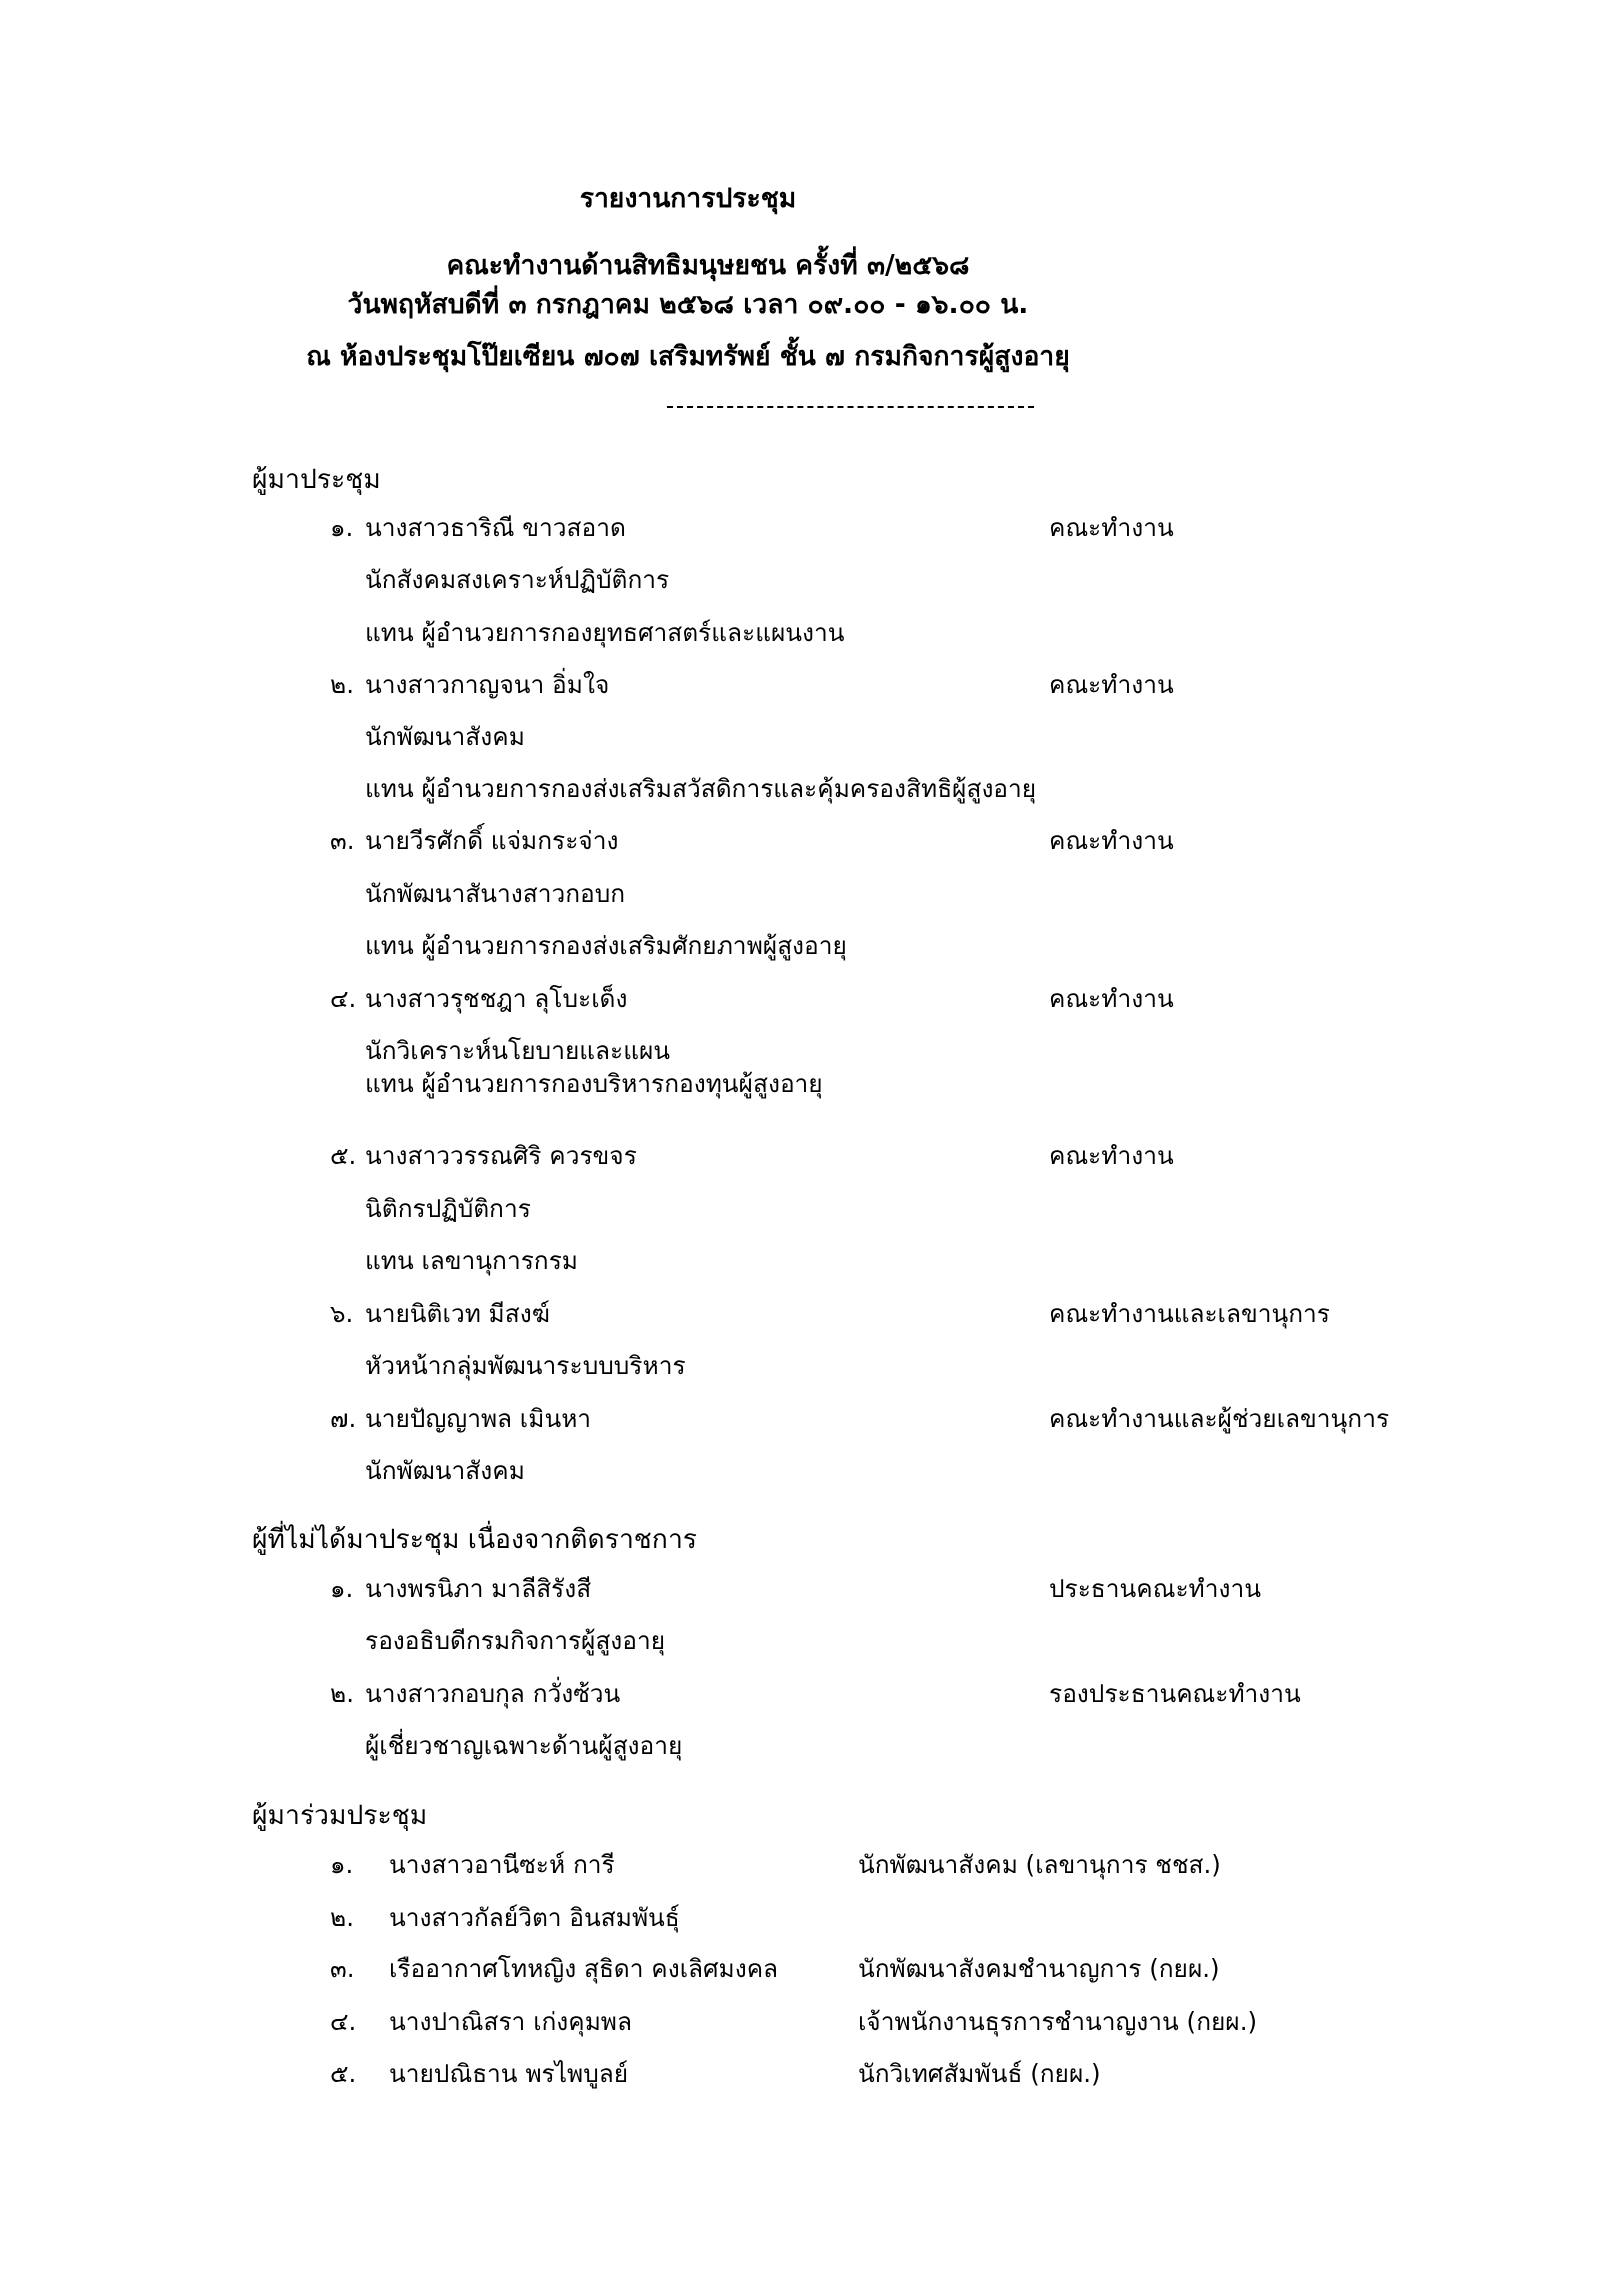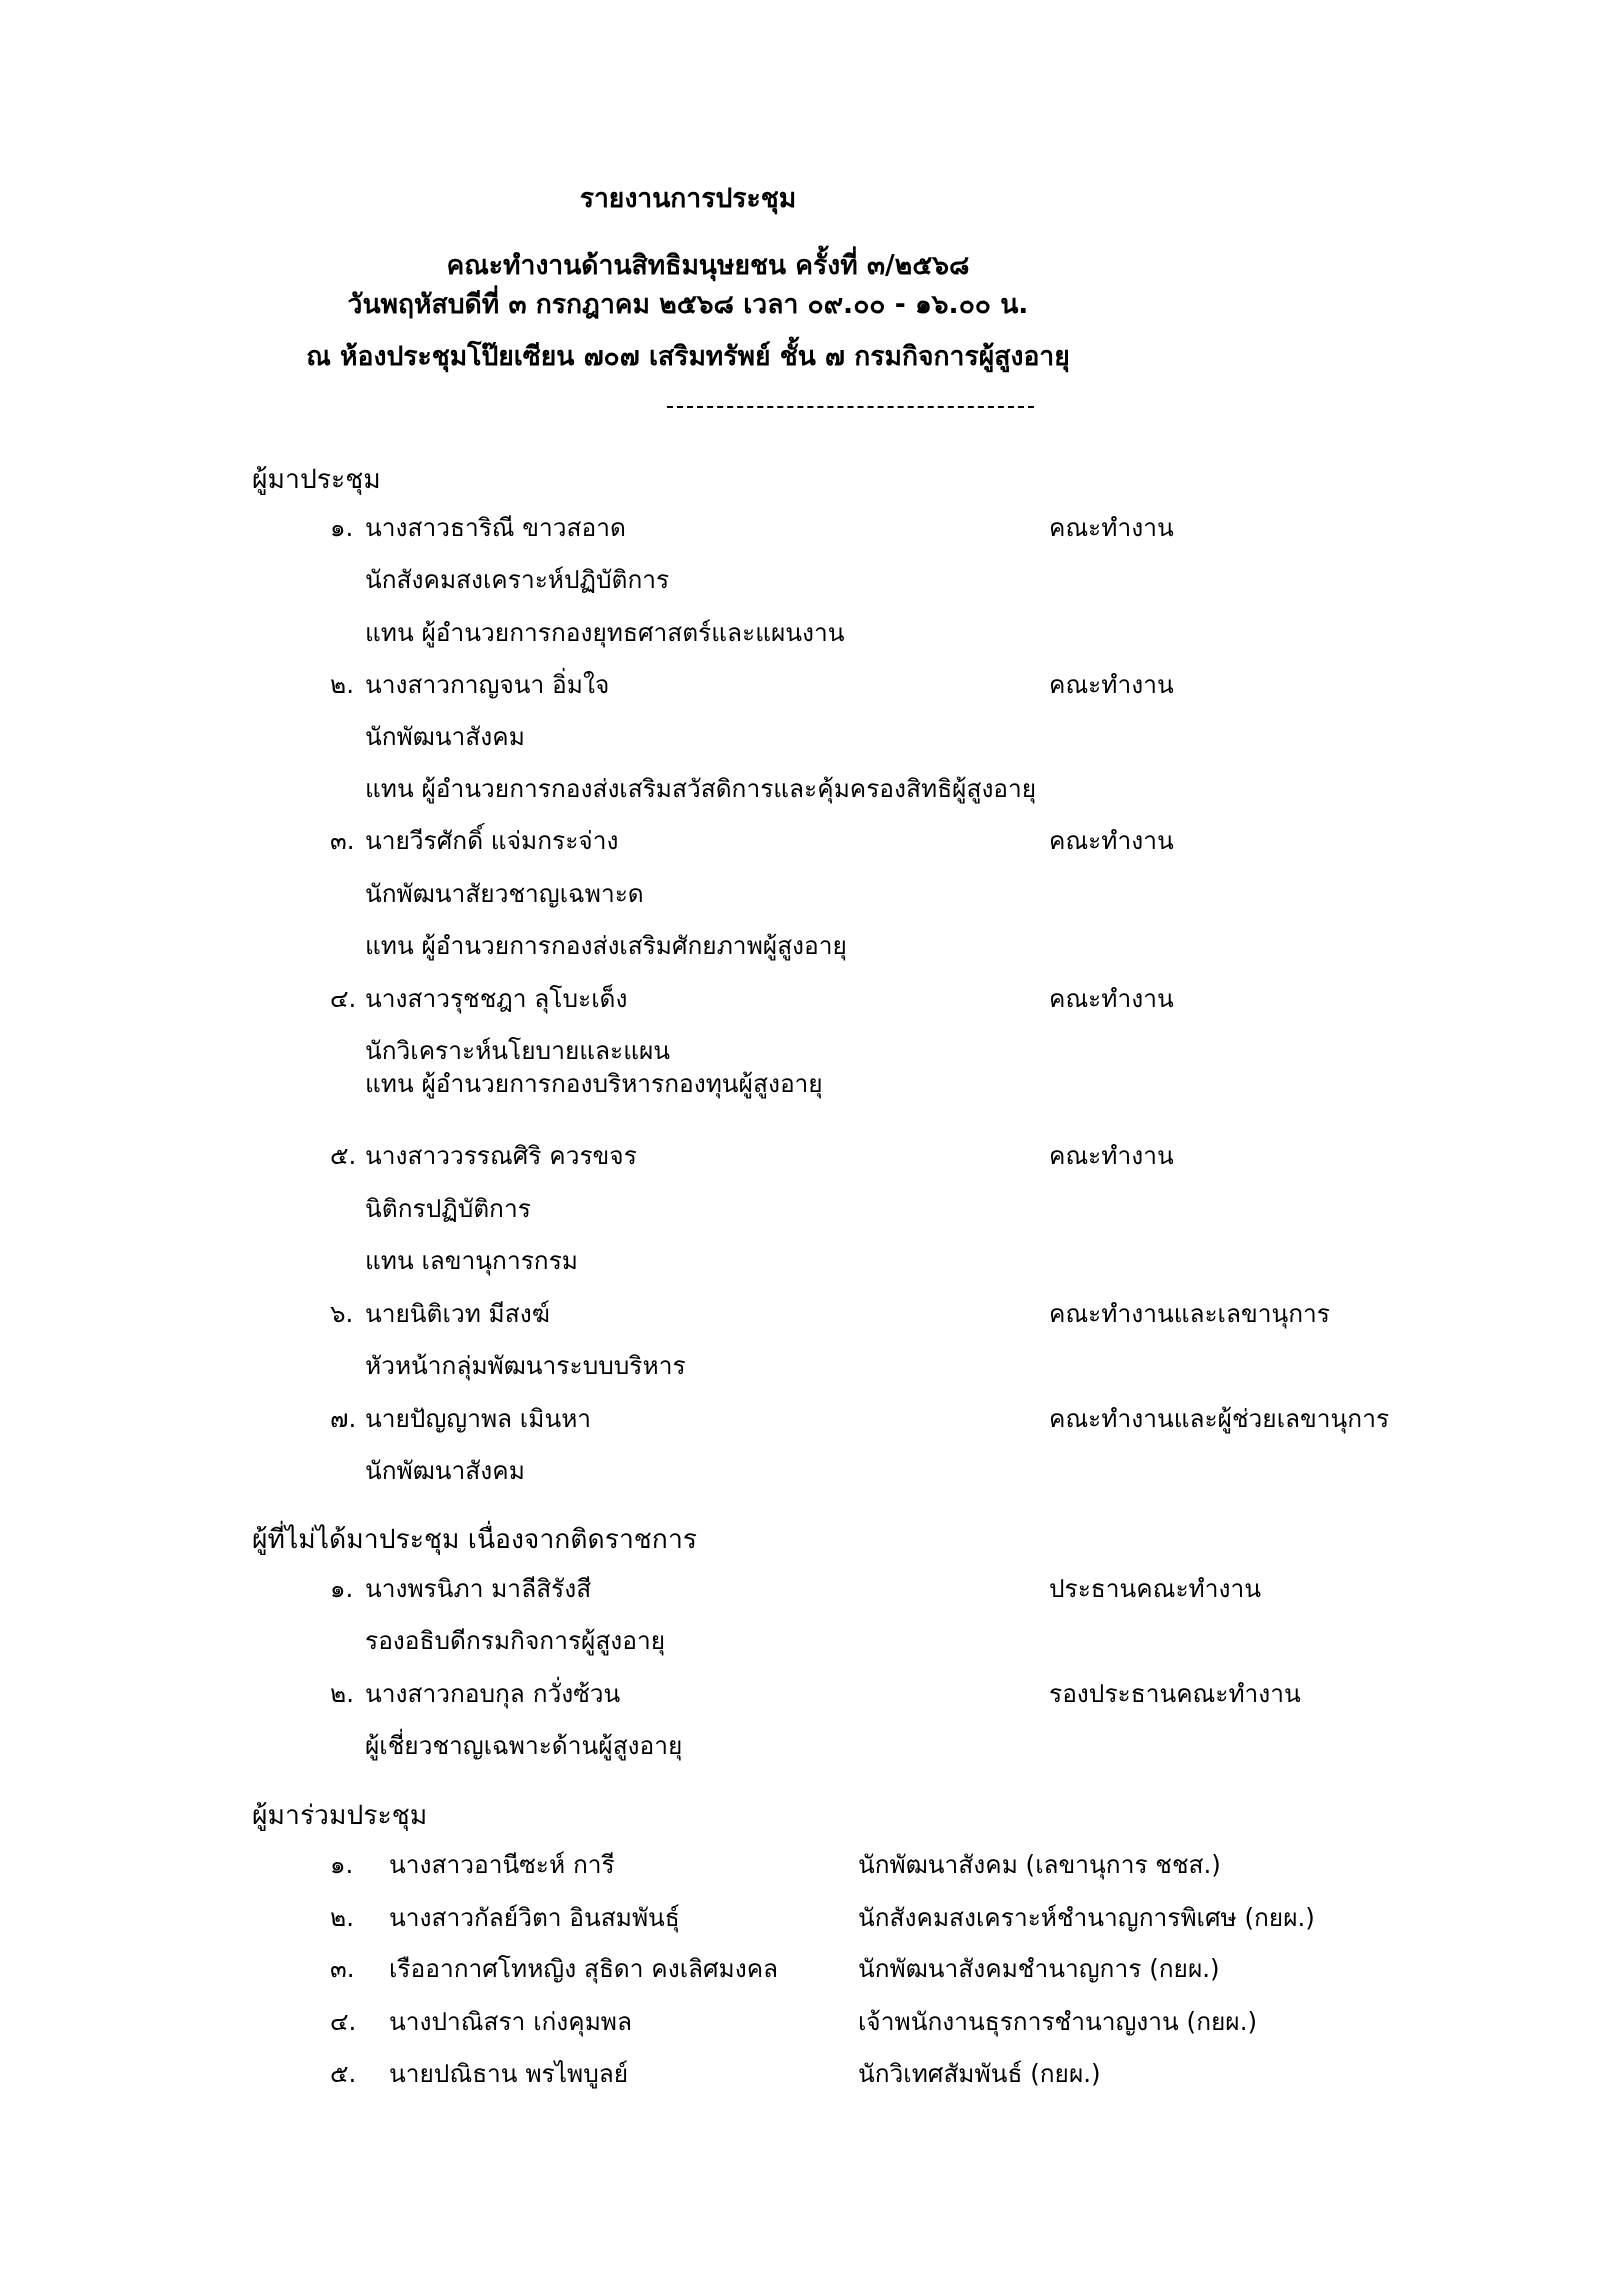--- a/index.html
+++ b/index.html
@@ -40,21 +40,21 @@
 
   <div class="num" style="left:330px;top:667px">๒.</div>
   <div class="line" style="left:365px;top:667px">นางสาวกาญจนา อิ่มใจ</div>
   <div class="role" style="top:667px">คณะทำงาน</div>
   <div class="line" style="left:365px;top:719px">นักพัฒนาสังคม</div>
   <div class="line" style="left:365px;top:771px">แทน ผู้อำนวยการกองส่งเสริมสวัสดิการและคุ้มครองสิทธิผู้สูงอายุ</div>
 
   <div class="num" style="left:330px;top:823px">๓.</div>
   <div class="line" style="left:365px;top:823px">นายวีรศักดิ์ แจ่มกระจ่าง</div>
   <div class="role" style="top:823px">คณะทำงาน</div>
-  <div class="line" style="left:365px;top:876px">นักพัฒนาสัยวชาญเฉพาะด</div>
+  <div class="line" style="left:365px;top:876px">นักพัฒนาสันางสาวกอบก</div>
   <div class="line" style="left:365px;top:928px">แทน ผู้อำนวยการกองส่งเสริมศักยภาพผู้สูงอายุ</div>
 
   <div class="num" style="left:330px;top:981px">๔.</div>
   <div class="line" style="left:365px;top:981px">นางสาวรุชชฎา ลุโบะเด็ง</div>
   <div class="role" style="top:981px">คณะทำงาน</div>
   <div class="line" style="left:365px;top:1033px">นักวิเคราะห์นโยบายและแผน</div>
   <div class="line" style="left:365px;top:1066px">แทน ผู้อำนวยการกองบริหารกองทุนผู้สูงอายุ</div>
 
   <div class="num" style="left:330px;top:1138px">๕.</div>
   <div class="line" style="left:365px;top:1138px">นางสาววรรณศิริ ควรขจร</div>
@@ -85,21 +85,20 @@
   <div class="line" style="left:365px;top:1728px">ผู้เชี่ยวชาญเฉพาะด้านผู้สูงอายุ</div>
 
   <div class="h" style="top:1795px">ผู้มาร่วมประชุม</div>
 
   <div class="num" style="left:330px;top:1847px">๑.</div>
   <div class="line" style="left:389px;top:1847px">นางสาวอานีซะห์ การี</div>
   <div class="line" style="left:858px;top:1847px">นักพัฒนาสังคม (เลขานุการ ชชส.)</div>
 
   <div class="num" style="left:330px;top:1900px">๒.</div>
   <div class="line" style="left:389px;top:1900px">นางสาวกัลย์วิตา อินสมพันธุ์</div>
-  <div class="line" style="left:858px;top:1900px">นักสังคมสงเคราะห์ชำนาญการพิเศษ (กยผ.)</div>
 
   <div class="num" style="left:330px;top:1951px">๓.</div>
   <div class="line" style="left:389px;top:1951px">เรืออากาศโทหญิง สุธิดา คงเลิศมงคล</div>
   <div class="line" style="left:858px;top:1951px">นักพัฒนาสังคมชำนาญการ (กยผ.)</div>
 
   <div class="num" style="left:330px;top:2004px">๔.</div>
   <div class="line" style="left:389px;top:2004px">นางปาณิสรา เก่งคุมพล</div>
   <div class="line" style="left:858px;top:2004px">เจ้าพนักงานธุรการชำนาญงาน (กยผ.)</div>
 
   <div class="num" style="left:330px;top:2056px">๕.</div>

